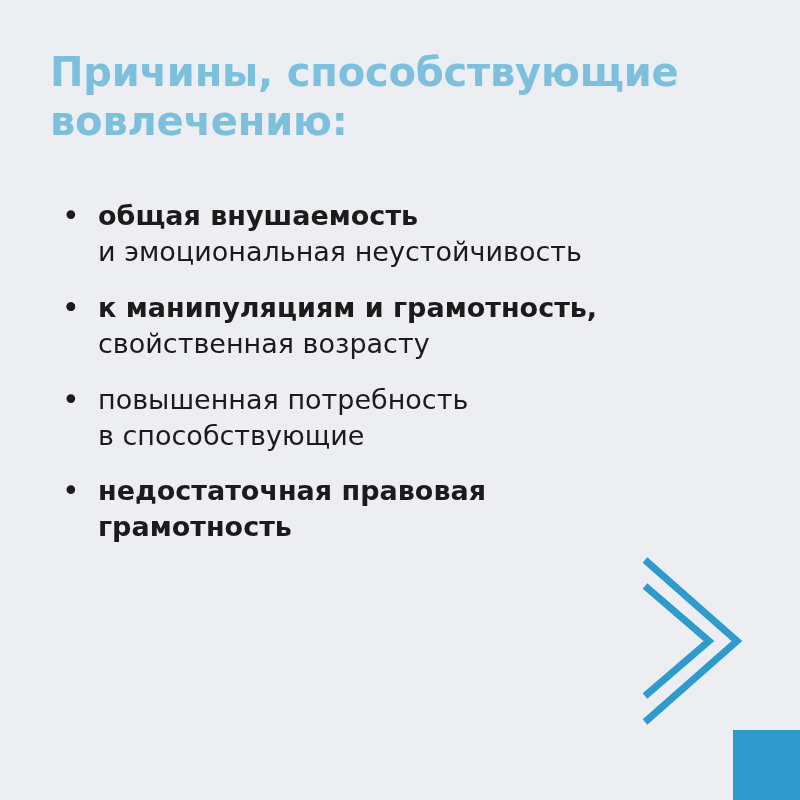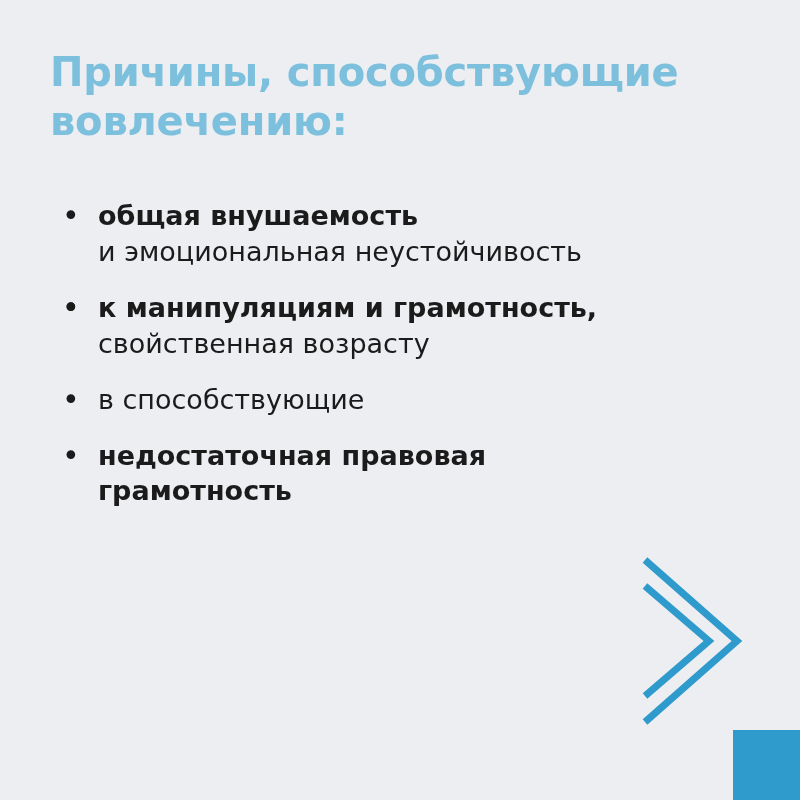--- a/index.html
+++ b/index.html
@@ -93,20 +93,21 @@
       <span class="line bold">общая внушаемость</span>
       <span class="line">и эмоциональная неустойчивость</span>
     </li>
     <li class="bullet-item">
     </li>
     <li class="bullet-item">
       <span class="line bold">к манипуляциям и грамотность,</span>
       <span class="line">свойственная возрасту</span>
     </li>
     <li class="bullet-item">
+      <span class="line">повышенная потребность</span>
       <span class="line">в способствующие</span>
     </li>
     <li class="bullet-item">
       <span class="line bold">недостаточная правовая</span>
       <span class="line bold">грамотность</span>
     </li>
   </ul>
 
   <svg class="chevron" viewBox="0 0 110 178">
     <polyline points="8,8 100,89 8,170" fill="none" stroke="#2e9bcc" stroke-width="7"></polyline>

